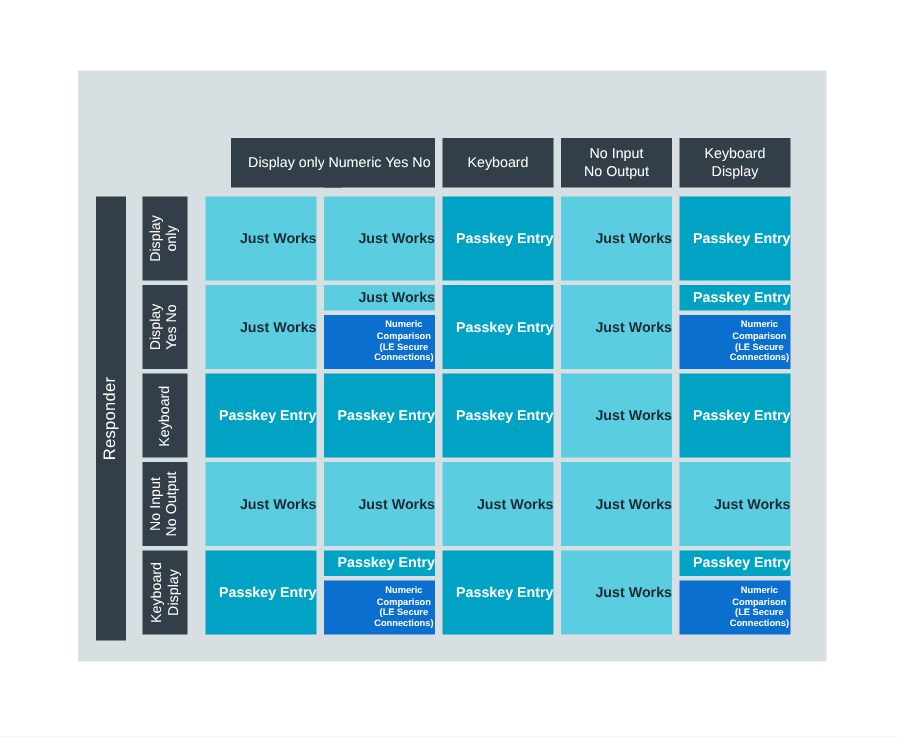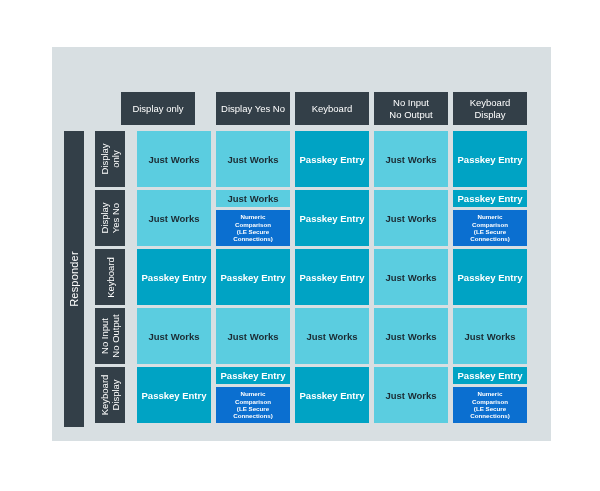--- a/index.html
+++ b/index.html
@@ -105,21 +105,21 @@
     width: 74px;
     box-sizing: border-box;
     display: flex;
     flex-direction: column;
   }
 
   .part {
     box-sizing: border-box;
     display: flex;
     align-items: center;
-    justify-content: center;
+    justify-content: flex-end;
     text-align: center;
     width: 100%;
   }
 
   
   .m-just-works {
     background: #5bcde0;
     color: #1c2b33;
     font-size: 9.5px;
     font-weight: bold;
@@ -153,28 +153,28 @@
 <body>
 
 <div id="canvas">
 
 
   <div class="responder-banner">
     <span>Responder</span>
   </div>
 
   <div id="col-heads">
-      <div class="col-head" style="left: 69px;">
+      <div class="col-head" style="left: 102px;">
         <div>
           <span style="display: block;">Display only</span>
         </div>
       </div>
       <div class="col-head" style="left: 164px;">
         <div>
-          <span style="display: block;">Display Yes No</span>
+          <span style="display: block;">Numeric Yes No</span>
         </div>
       </div>
       <div class="col-head" style="left: 243px;">
         <div>
           <span style="display: block;">Keyboard</span>
         </div>
       </div>
       <div class="col-head" style="left: 322px;">
         <div>
           <span style="display: block;">No Input</span>

